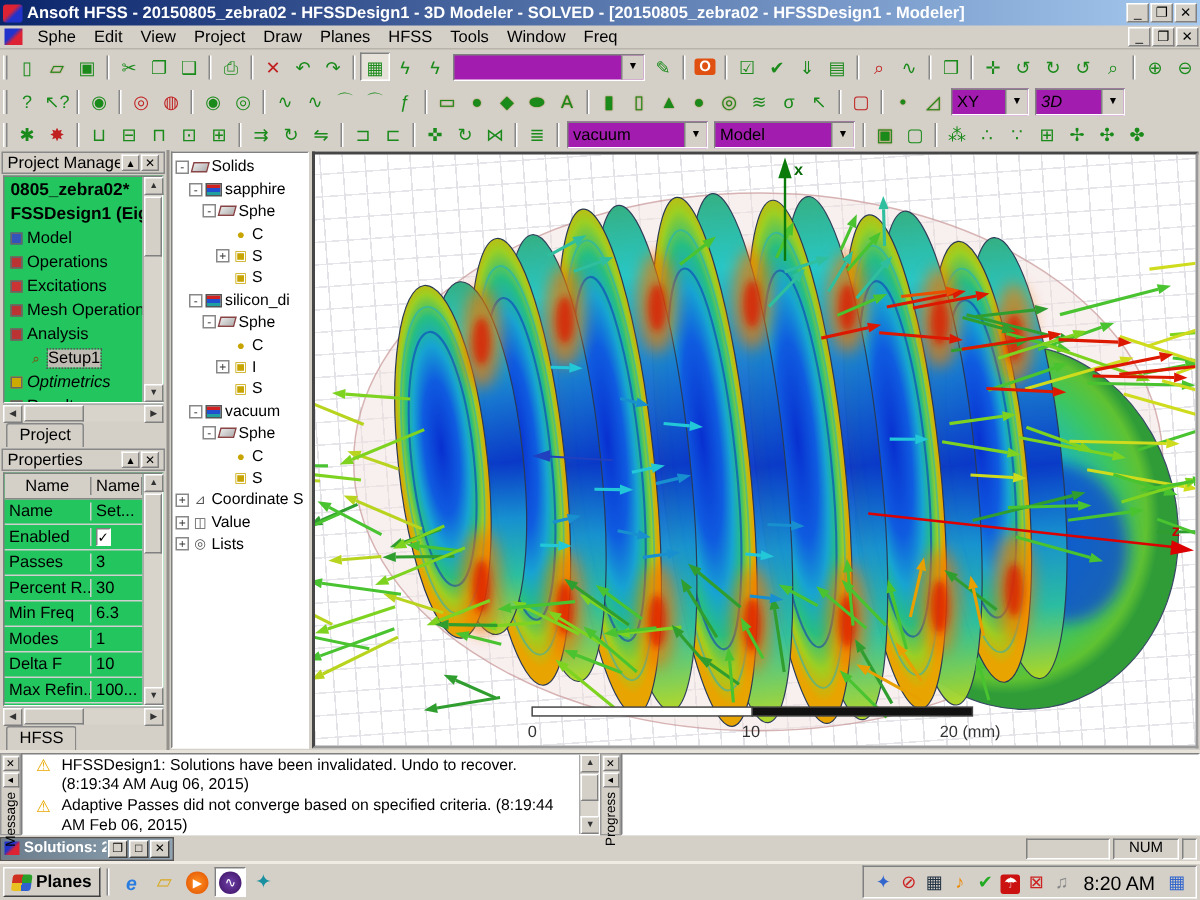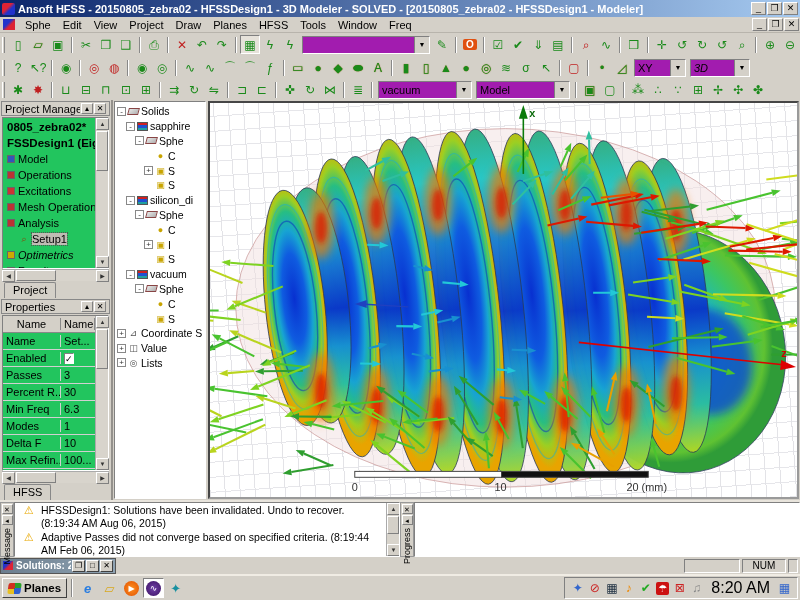--- a/index.html
+++ b/index.html
@@ -115,21 +115,21 @@
   .ql{width:21px;height:20px;display:flex;align-items:center;justify-content:center;font-size:13px;flex:0 0 auto;margin-right:1px;}
   .ql.active{background:#fff;border:1px solid;border-color:var(--dark) var(--lite) var(--lite) var(--dark);}
   .ql-ie{color:#2a7de0;font-style:italic;font-weight:bold;}
   .ql-folder{color:#d8a820;}
   .ql-media .rnd{background:radial-gradient(circle,#ff9020,#e05000);color:#fff;border-radius:50%;width:15px;height:15px;font-size:8px;display:flex;align-items:center;justify-content:center;}
   .ql-hfss .rnd{background:radial-gradient(circle,#7040a8,#3a1060);color:#fff;border-radius:50%;width:15px;height:15px;font-size:9px;display:flex;align-items:center;justify-content:center;}
   .ql-designer{color:#1890a0;}
   .tray{height:22px;display:flex;align-items:center;border:1px solid;border-color:var(--dark) var(--lite) var(--lite) var(--dark);padding:0 4px;flex:0 0 auto;}
   .trayico{width:17px;text-align:center;font-size:12px;flex:0 0 auto;}
   .trayico .sq{display:inline-block;width:13px;height:13px;line-height:13px;font-size:10px;border-radius:2px;}
-  .clock{font-size:16px;padding:0 6px;white-space:nowrap;}
+  .clock{font-size:13px;padding:0 6px;white-space:nowrap;}
 </style>
 </head>
 <body>
 
 <div class="app">
 
   <div class="titlebar">
     <span class="appico"></span>
     <span class="ttext">Ansoft HFSS - 20150805_zebra02 - HFSSDesign1 - 3D Modeler - SOLVED - [20150805_zebra02 - HFSSDesign1 - Modeler]</span>
     <span class="winbtn raised2">_</span>

